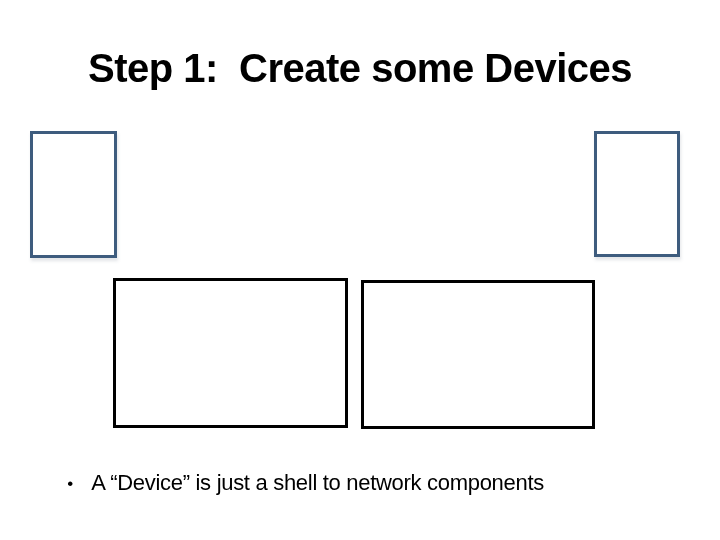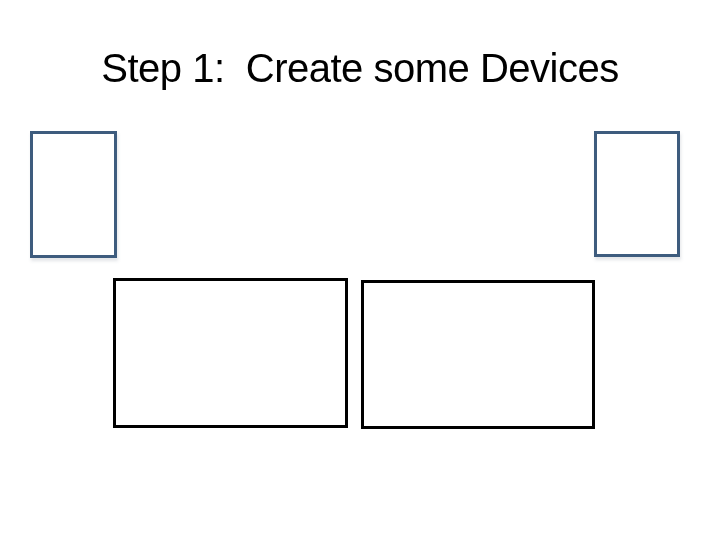--- a/index.html
+++ b/index.html
@@ -19,20 +19,21 @@
     position: absolute;
     left: 0;
     top: 44px;
     width: 720px;
     text-align: center;
     font-size: 40px;
     line-height: 48px;
     letter-spacing: -0.5px;
     color: var(--text, #000000);
     white-space: pre;
+    font-weight: bold;
   }
   .rect {
     position: absolute;
     box-sizing: border-box;
     background: transparent;
   }
   .rect.device {
     border: 3px solid var(--device-border, #3E5C7E);
     box-shadow: 1px 3px 3px rgba(100, 110, 125, 0.18);
   }
@@ -69,14 +70,17 @@
   <div class="slide-title">Step 1:  Create some Devices</div>
 
   <div class="rect device pos-left"></div>
 
   <div class="rect device pos-right"></div>
 
   <div class="rect component pos-left"></div>
 
   <div class="rect component pos-right"></div>
 
+  <div class="bullet-line">
+    <span class="bullet-marker">•</span><span>A “Device” is just a shell to network components</span>
+  </div>
 
 </div>
 
 </body></html>

